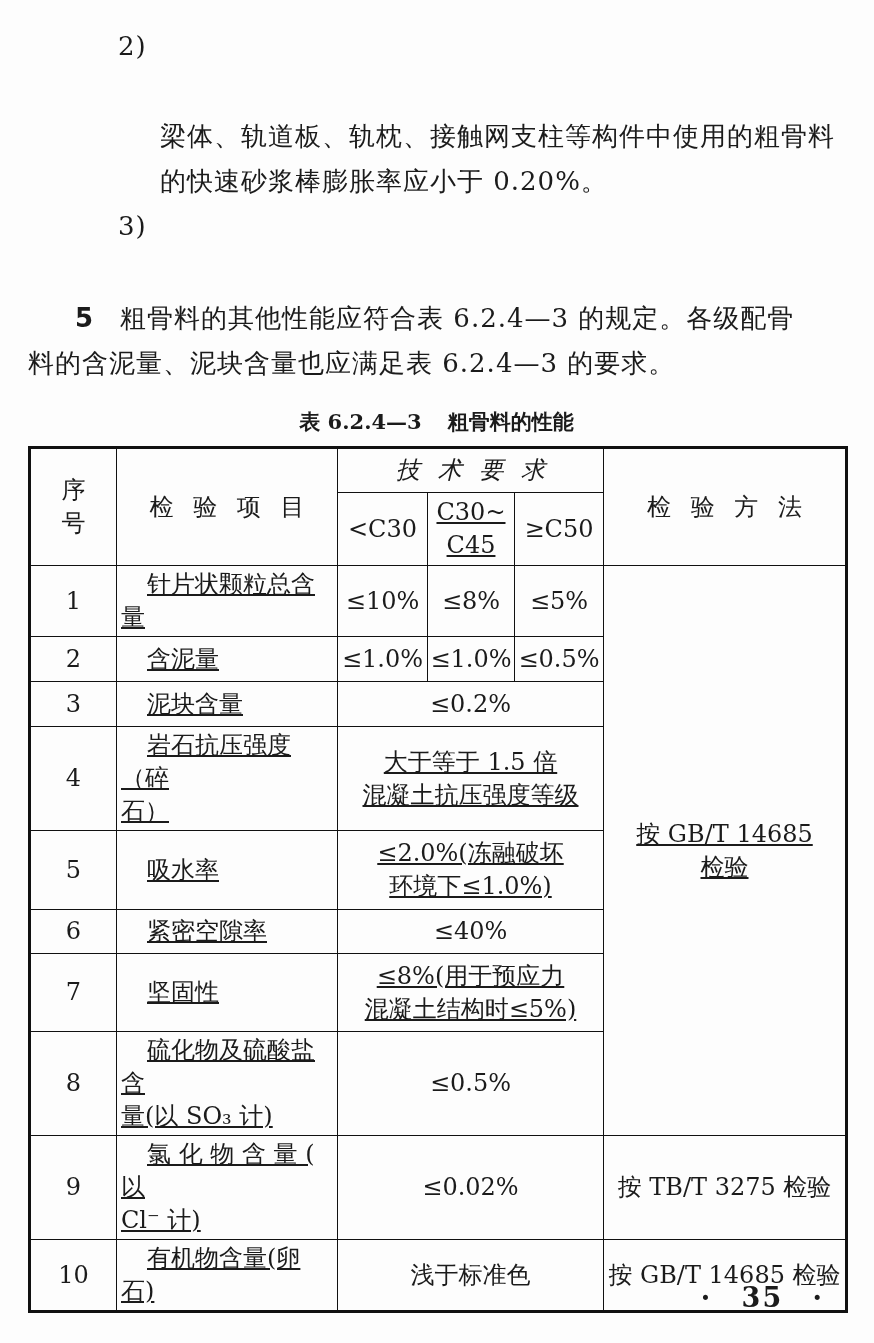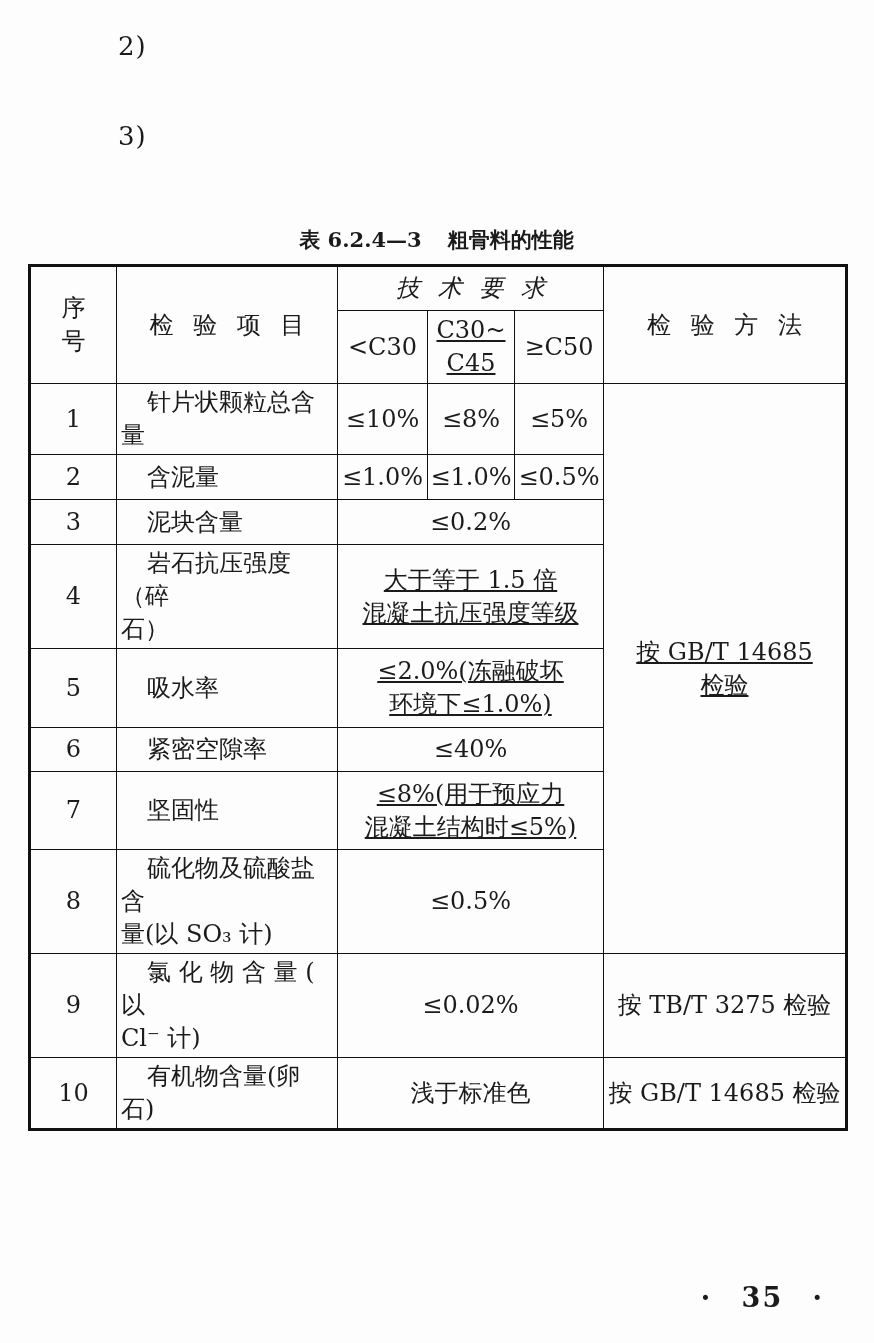--- a/index.html
+++ b/index.html
@@ -70,20 +70,21 @@
     line-height: 33px;
     padding: 0 2px;
     overflow: hidden;
   }
   table.spec { border: 3px solid #111; }
   table.spec td.item-cell {
     text-align: left;
     text-indent: 26px;
     padding: 2px 4px 2px 4px;
     white-space: pre-line;
+    text-decoration: underline;
   }
   .pre { white-space: pre-line; text-decoration: underline; }
   .th-no   { word-spacing: 26px; }
   .th-item { word-spacing: 12px; }
   .th-req  { word-spacing: 10px; font-style: italic; }
   .th-method { word-spacing: 12px; }
   .two-line { line-height: 37px; }
 
   
   .page-number {
@@ -98,26 +99,32 @@
   }
 </style>
 </head>
 <body>
 
 <div class="page">
   <div class="content">
 
     <div class="list-item">
       <span class="marker">2)</span>
+      <span class="li-text">梁体、轨道板、轨枕、接触网支柱等构件中使用的粗骨料
+的快速砂浆棒膨胀率应小于 0.20%。</span>
     </div>
 
     <div class="list-item">
       <span class="marker">3)</span>
     </div>
 
+    <div class="para">
+      <span class="pnum">5</span><span class="ptext">粗骨料的其他性能应符合表 6.2.4—3 的规定。各级配骨
+料的含泥量、泥块含量也应满足表 6.2.4—3 的要求。</span>
+    </div>
 
     <div class="table-title">
       <span class="tt-label">表 6.2.4—3</span><span>粗骨料的性能</span>
     </div>
 
     <table class="spec">
       <colgroup>
         <col style="width:87px">
           <col style="width:221px">
           <col style="width:90px">

